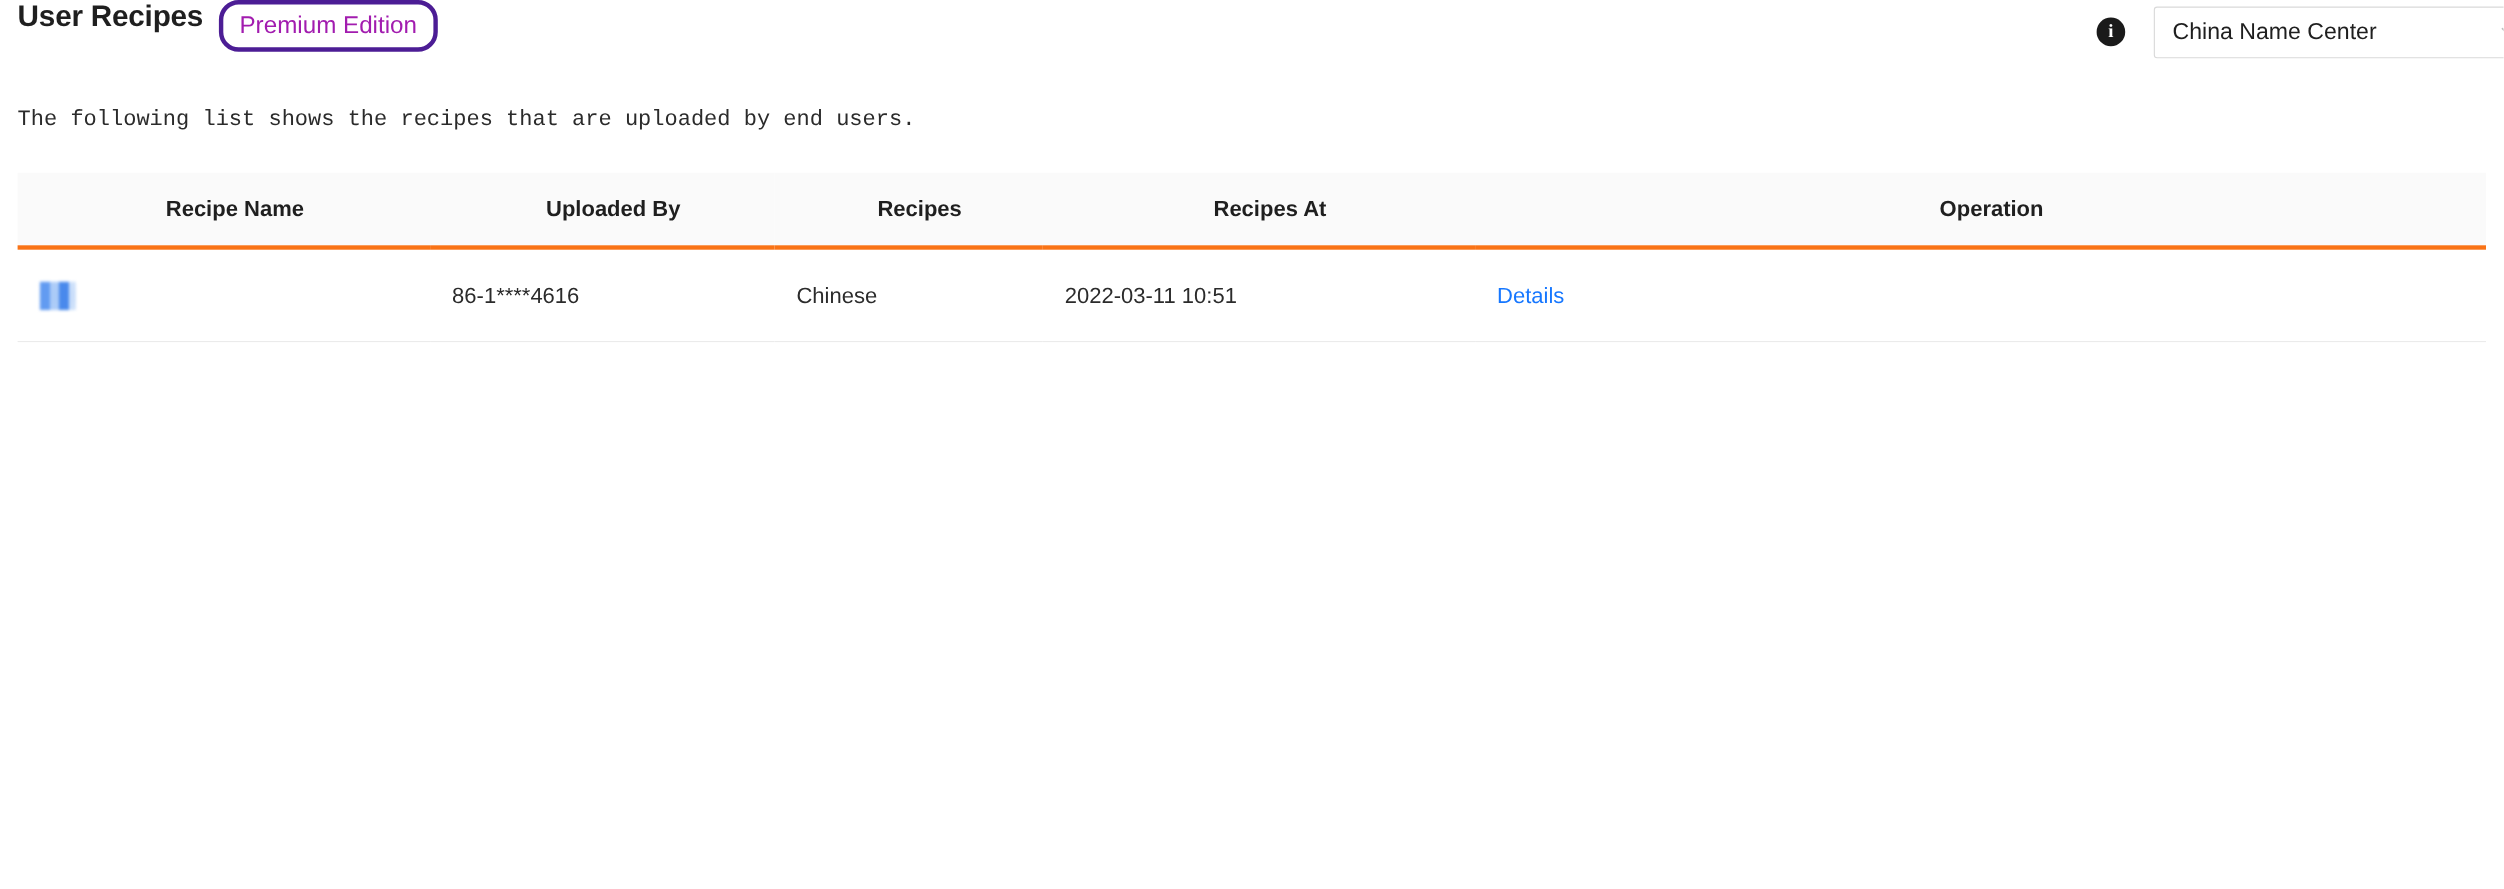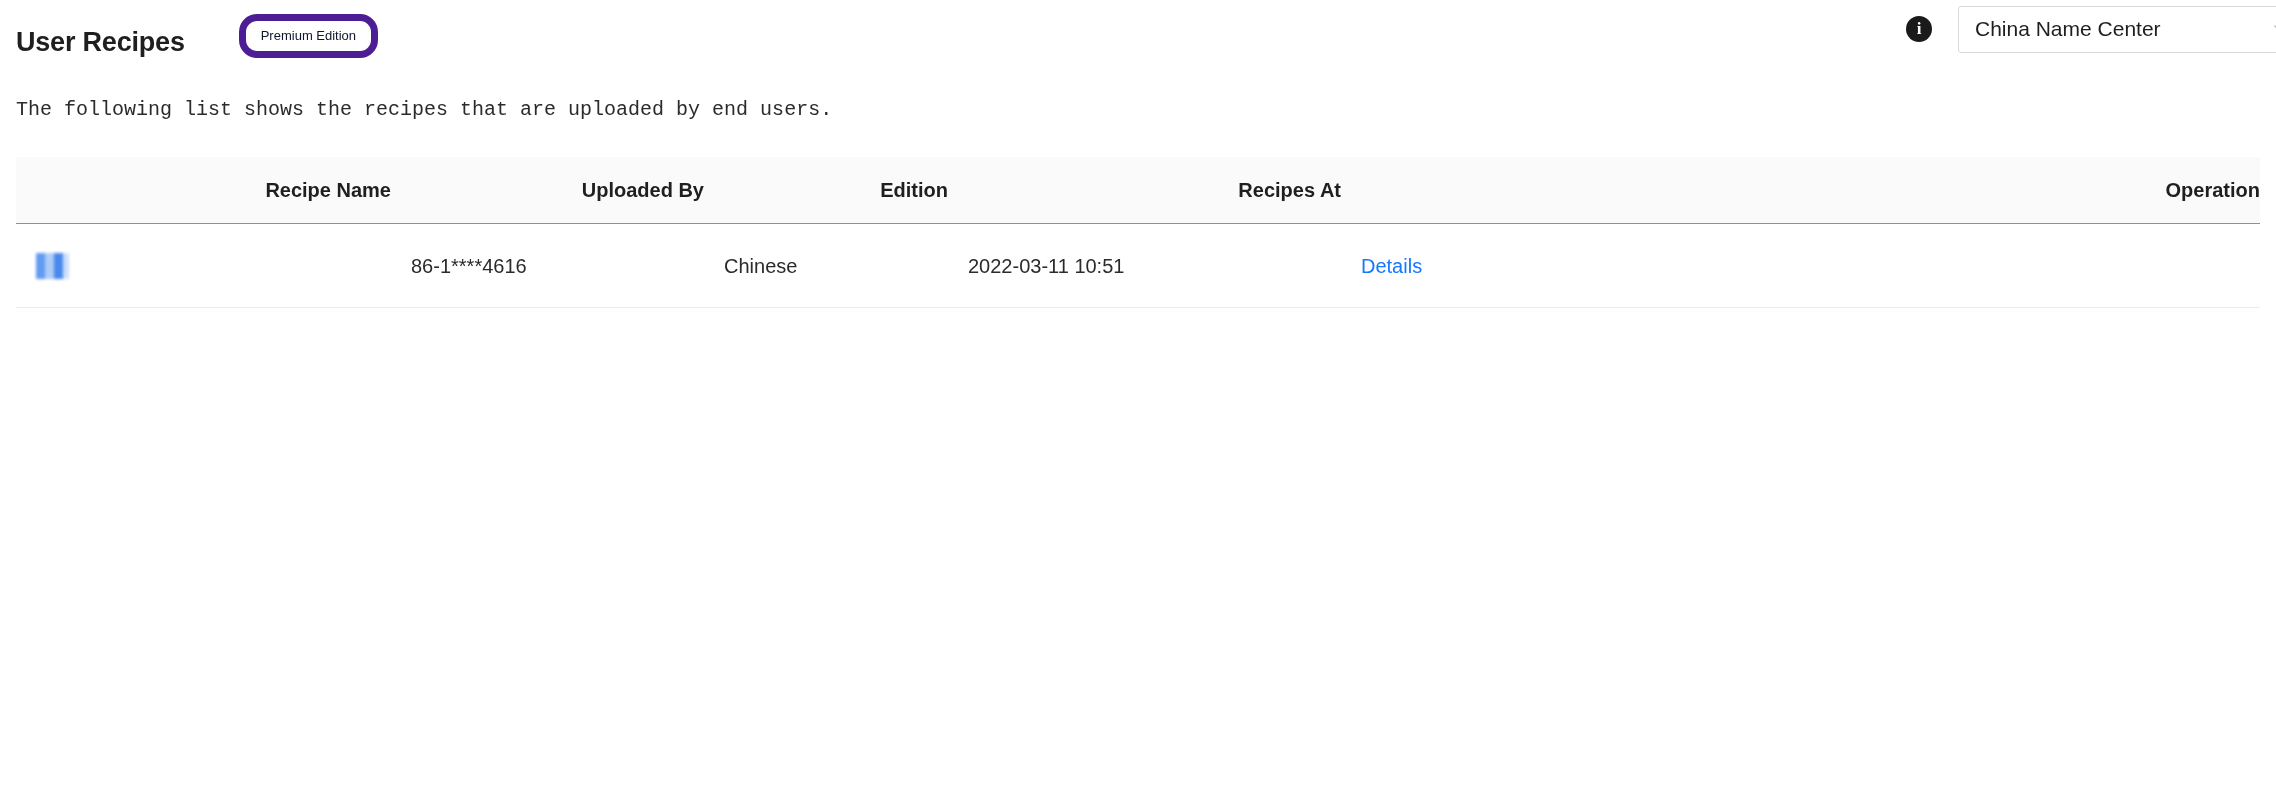--- a/index.html
+++ b/index.html
@@ -14,38 +14,37 @@
     font-family: "Liberation Sans", sans-serif;
     color: #333333;
     -webkit-font-smoothing: antialiased;
   }
 
   
   .page-header {
     position: relative;
     height: 58px;
     display: flex;
-    align-items: flex-end;
+    align-items: flex-start;
     padding: 0 0 0 16px;
     box-sizing: border-box;
-    gap: 40px;
   }
   .page-title {
     font-size: 27px;
     font-weight: 700;
     color: #1f1f1f;
     letter-spacing: -0.2px;
     white-space: nowrap;
   }
   .edition-badge {
     margin-left: 14px;
-    border: 7px solid #4c1d95;
-    color: #0f172a;
+    border: 4px solid #4c1d95;
+    color: #a21caf;
     border-radius: 18px;
-    font-size: 13px;
+    font-size: 22px;
     line-height: 1;
     padding: 8px 15px 9px;
     white-space: nowrap;
     background: #ffffff;
   }
 
   .header-right {
     position: absolute;
     right: 0;
     top: 0;
@@ -107,26 +106,26 @@
   .table-wrap {
     margin: 33px 16px 0 16px;
   }
   table.recipes {
     width: 100%;
     border-collapse: collapse;
     table-layout: fixed;
   }
   table.recipes th {
     background: #fafafa;
-    text-align: right;
+    text-align: center;
     font-size: 20px;
     font-weight: 600;
     color: #1f1f1f;
     padding: 22px 0 21px 20px;
-    border-bottom: 1px solid #f97316;
+    border-bottom: 4px solid #f97316;
     box-sizing: border-box;
   }
   table.recipes td {
     font-size: 20px;
     color: #2b2b2b;
     padding: 29px 0 28px 20px;
     border-bottom: 1px solid #ebebeb;
     box-sizing: border-box;
     vertical-align: middle;
   }
@@ -186,21 +185,21 @@
 </div>
 
 <div class="intro">The following list shows the recipes that are uploaded by end users.</div>
 
 <div class="table-wrap">
   <table class="recipes">
     <thead>
       <tr>
         <th class="col-name">Recipe Name</th>
         <th class="col-by">Uploaded By</th>
-        <th class="col-lang">Edition</th>
+        <th class="col-lang">Recipes</th>
         <th class="col-at">Recipes At</th>
         <th class="col-op">Operation</th>
       </tr>
     </thead>
     <tbody id="table-body">
         <tr>
           <td class="col-name"><span class="redacted" style="width: 33px;"></span></td>
           <td class="col-by">86-1****4616</td>
           <td class="col-lang">Chinese</td>
           <td class="col-at">2022-03-11 10:51</td>

